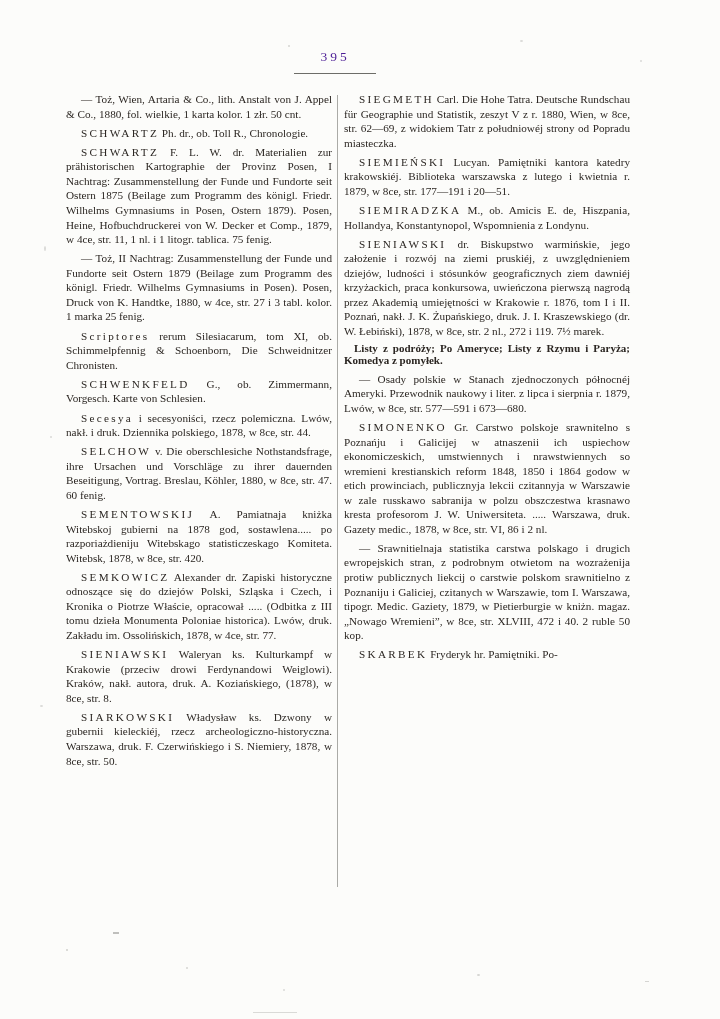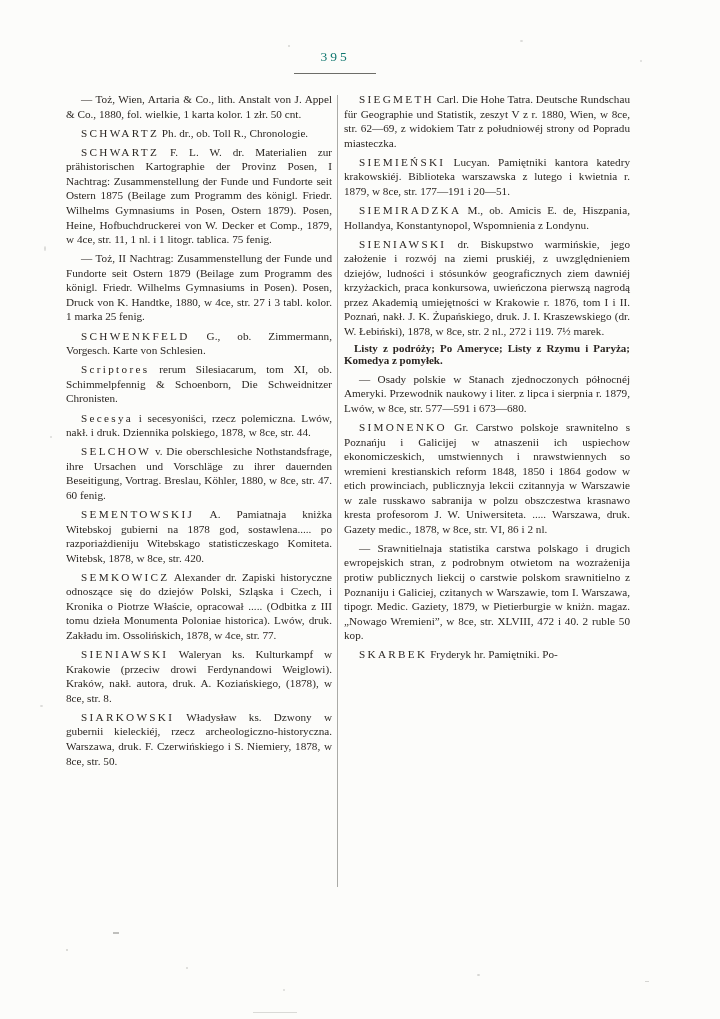--- a/index.html
+++ b/index.html
@@ -7,21 +7,21 @@
     width:720px;height:1019px;
     background:#e9e9e7;
     font-family:"Liberation Serif","DejaVu Serif",serif;
   }
   .paper{
     position:relative;width:720px;height:1019px;
     background:#fcfcfa;overflow:hidden;color:#2b2622;
   }
   .page-number{
     position:absolute;left:293px;top:49px;width:84px;
-    text-align:center;font-size:13.5px;letter-spacing:3px;color:#0f766e;
+    text-align:center;font-size:13.5px;letter-spacing:3px;color:#4c1d95;
   }
   .header-rule{
     position:absolute;left:294px;top:73px;width:82px;height:1px;
     background:#6d6d68;
   }
   .col{
     position:absolute;top:92px;
     font-size:11.2px;line-height:14.55px;text-align:justify;
     text-justify:inter-word;
   }
@@ -42,22 +42,22 @@
 <div class="paper">
 
   <div class="page-number">395</div>
   <div class="header-rule"></div>
 
   <div class="col col-left">
       <p class="entry">— Toż, Wien, Artaria &amp; Co., lith. Anstalt von J. Appel &amp; Co., 1880, fol. wielkie, 1 karta kolor. 1 złr. 50 cnt.</p>
       <p class="entry"><span class="head">SCHWARTZ</span> Ph. dr., ob. Toll R., Chronologie.</p>
       <p class="entry"><span class="head">SCHWARTZ</span> F. L. W. dr. Materialien zur prähistorischen Kartographie der Provinz Posen, I Nachtrag: Zusammenstellung der Funde und Fundorte seit Ostern 1875 (Beilage zum Programm des königl. Friedr. Wilhelms Gymnasiums in Posen, Ostern 1879). Posen, Heine, Hofbuchdruckerei von W. Decker et Comp., 1879, w 4ce, str. 11, 1 nl. i 1 litogr. tablica. 75 fenig.</p>
       <p class="entry">— Toż, II Nachtrag: Zusammenstellung der Funde und Fundorte seit Ostern 1879 (Beilage zum Programm des königl. Friedr. Wilhelms Gymnasiums in Posen). Posen, Druck von K. Handtke, 1880, w 4ce, str. 27 i 3 tabl. kolor. 1 marka 25 fenig.</p>
+      <p class="entry"><span class="head">Scriptores</span> rerum Silesiacarum, tom XI, ob. Schimmelpfennig &amp; Schoenborn, Die Schweidnitzer Chronisten.</p>
       <p class="entry"><span class="head">SCHWENKFELD</span> G., ob. Zimmermann, Vorgesch. Karte von Schlesien.</p>
-      <p class="entry"><span class="head">Scriptores</span> rerum Silesiacarum, tom XI, ob. Schimmelpfennig &amp; Schoenborn, Die Schweidnitzer Chronisten.</p>
       <p class="entry"><span class="head">Secesya</span> i secesyoniści, rzecz polemiczna. Lwów, nakł. i druk. Dziennika polskiego, 1878, w 8ce, str. 44.</p>
       <p class="entry"><span class="head">SELCHOW</span> v. Die oberschlesiche Nothstandsfrage, ihre Ursachen und Vorschläge zu ihrer dauernden Beseitigung, Vortrag. Breslau, Köhler, 1880, w 8ce, str. 47. 60 fenig.</p>
       <p class="entry"><span class="head">SEMENTOWSKIJ</span> A. Pamiatnaja kniżka Witebskoj gubierni na 1878 god, sostawlena..... po razporiażdieniju Witebskago statisticzeskago Komiteta. Witebsk, 1878, w 8ce, str. 420.</p>
       <p class="entry"><span class="head">SEMKOWICZ</span> Alexander dr. Zapiski historyczne odnoszące się do dziejów Polski, Szląska i Czech, i Kronika o Piotrze Właście, opracował ..... (Odbitka z III tomu dzieła Monumenta Poloniae historica). Lwów, druk. Zakładu im. Ossolińskich, 1878, w 4ce, str. 77.</p>
       <p class="entry"><span class="head">SIENIAWSKI</span> Waleryan ks. Kulturkampf w Krakowie (przeciw drowi Ferdynandowi Weiglowi). Kraków, nakł. autora, druk. A. Koziańskiego, (1878), w 8ce, str. 8.</p>
       <p class="entry"><span class="head">SIARKOWSKI</span> Władysław ks. Dzwony w gubernii kieleckiéj, rzecz archeologiczno-historyczna. Warszawa, druk. F. Czerwińskiego i S. Niemiery, 1878, w 8ce, str. 50.</p>
     </div>
 
   <div class="divider"></div>
 

